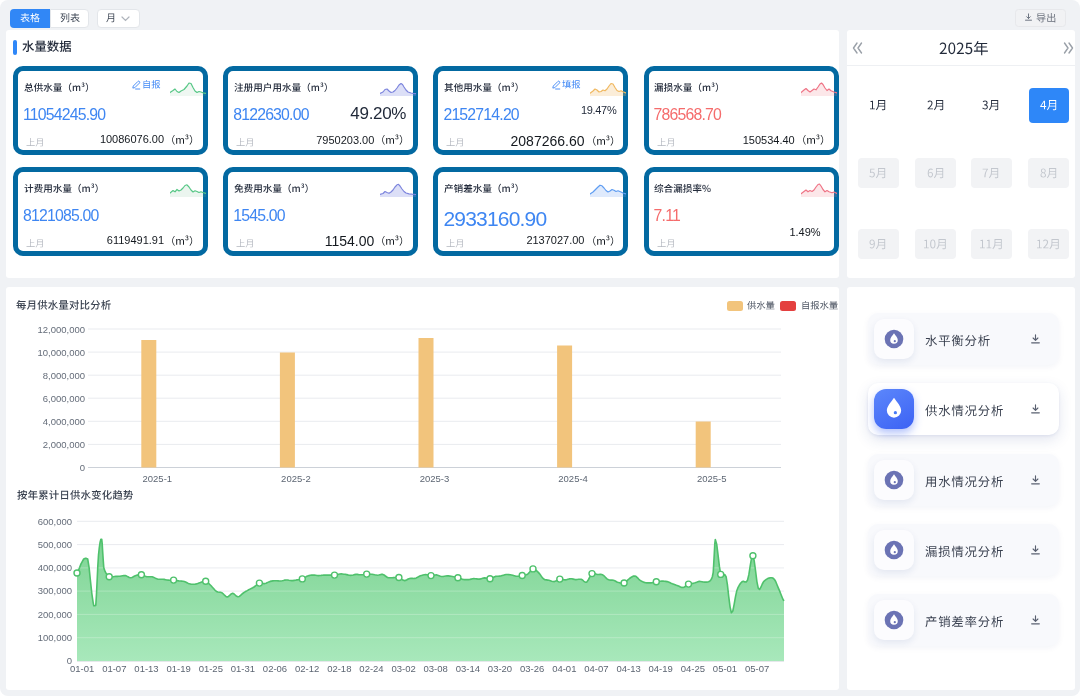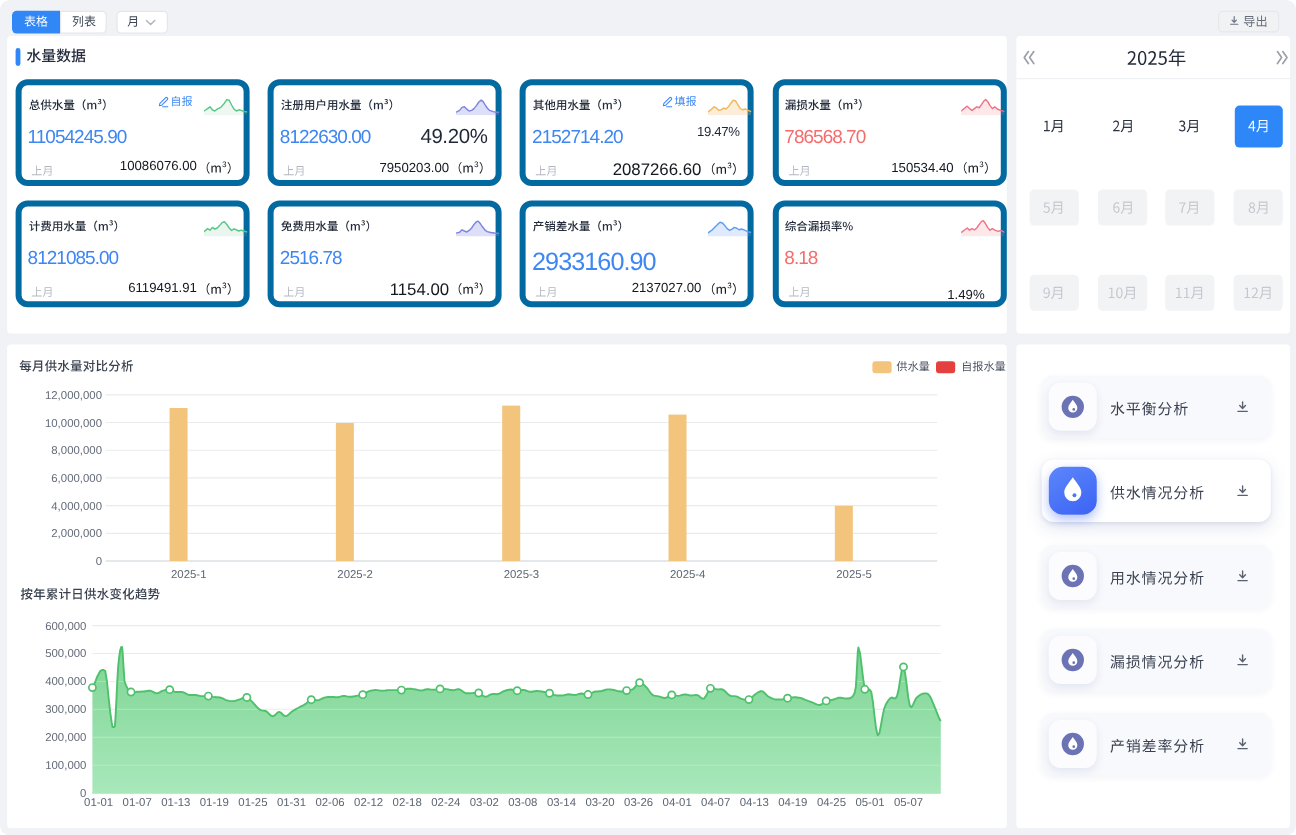--- a/index.html
+++ b/index.html
@@ -205,21 +205,21 @@
       <svg width="80.3" height="13.4" viewBox="0 -10.0 80.3 13.4" style="display:block;overflow:visible">
         <path d="M3.1 -8.1C2.6 -7.2 1.6 -6.0 0.3 -5.1C0.5 -5.0 0.8 -4.7 1.0 -4.5L1.4 -4.8V-2.6H3.9C3.5 -1.5 2.5 -0.6 0.4 -0.0C0.6 0.2 0.9 0.5 1.0 0.7C3.4 0.1 4.4 -1.1 4.9 -2.6H5.2V-0.5C5.2 0.4 5.5 0.6 6.5 0.6C6.7 0.6 7.8 0.6 8.0 0.6C8.9 0.6 9.1 0.3 9.2 -1.1C9.0 -1.2 8.6 -1.3 8.4 -1.5C8.4 -0.4 8.3 -0.2 7.9 -0.2C7.7 -0.2 6.8 -0.2 6.6 -0.2C6.2 -0.2 6.2 -0.2 6.2 -0.5V-2.6H8.5V-5.7H5.7C6.1 -6.1 6.5 -6.6 6.7 -7.1L6.1 -7.5L5.9 -7.4H3.7L4.1 -7.9ZM2.4 -5.7C2.7 -6.0 2.9 -6.3 3.2 -6.7H5.4C5.2 -6.3 4.9 -6.0 4.7 -5.7ZM2.3 -4.9H4.4C4.3 -4.4 4.3 -3.9 4.2 -3.4H2.3ZM5.3 -4.9H7.5V-3.4H5.1C5.2 -3.9 5.3 -4.4 5.3 -4.9Z M14.1 -2.2C13.8 -0.9 13.0 -0.3 10.0 0.0C10.1 0.2 10.3 0.6 10.3 0.8C13.6 0.4 14.6 -0.5 15.0 -2.2ZM14.6 -0.5C15.8 -0.1 17.4 0.4 18.3 0.8L18.8 0.1C17.9 -0.3 16.2 -0.8 15.1 -1.1ZM12.9 -5.7C12.9 -5.5 12.9 -5.3 12.8 -5.1H11.6L11.7 -5.7ZM13.8 -5.7H15.1V-5.1H13.7C13.7 -5.3 13.7 -5.5 13.8 -5.7ZM10.9 -6.3C10.9 -5.7 10.8 -5.0 10.6 -4.5H12.4C12.0 -4.1 11.3 -3.8 10.1 -3.6C10.3 -3.4 10.5 -3.1 10.6 -2.9C10.8 -2.9 11.1 -3.0 11.3 -3.1V-0.6H12.2V-2.5H16.6V-0.7H17.5V-3.3H11.9C12.7 -3.6 13.2 -4.0 13.4 -4.5H15.1V-3.5H16.0V-4.5H17.7C17.7 -4.3 17.6 -4.2 17.6 -4.1C17.5 -4.1 17.5 -4.1 17.4 -4.1C17.3 -4.1 17.0 -4.1 16.8 -4.1C16.8 -3.9 16.9 -3.7 16.9 -3.5C17.3 -3.5 17.6 -3.5 17.8 -3.5C18.0 -3.5 18.2 -3.6 18.3 -3.7C18.5 -3.9 18.5 -4.2 18.6 -4.8C18.6 -5.0 18.6 -5.1 18.6 -5.1H16.0V-5.7H18.0V-7.5H16.0V-8.1H15.1V-7.5H13.8V-8.1H12.9V-7.5H10.6V-6.9H12.9V-6.3ZM13.8 -6.9H15.1V-6.3H13.8ZM16.0 -6.9H17.2V-6.3H16.0Z M20.6 -7.4V-4.0C20.6 -2.6 20.5 -0.9 19.5 0.3C19.7 0.4 20.0 0.7 20.2 0.9C20.9 0.1 21.2 -1.0 21.4 -2.1H23.6V0.7H24.5V-2.1H26.9V-0.3C26.9 -0.2 26.8 -0.1 26.6 -0.1C26.4 -0.1 25.8 -0.1 25.2 -0.1C25.3 0.1 25.4 0.5 25.5 0.7C26.4 0.8 26.9 0.7 27.3 0.6C27.6 0.5 27.8 0.2 27.8 -0.3V-7.4ZM21.5 -6.6H23.6V-5.2H21.5ZM26.9 -6.6V-5.2H24.5V-6.6ZM21.5 -4.4H23.6V-2.9H21.5C21.5 -3.3 21.5 -3.6 21.5 -4.0ZM26.9 -4.4V-2.9H24.5V-4.4Z M29.4 -5.7V-4.8H31.6C31.2 -3.0 30.3 -1.6 29.1 -0.8C29.3 -0.7 29.7 -0.3 29.8 -0.1C31.2 -1.1 32.3 -2.9 32.7 -5.5L32.1 -5.7L32.0 -5.7ZM36.6 -6.3C36.1 -5.7 35.4 -4.9 34.8 -4.3C34.5 -4.8 34.3 -5.3 34.1 -5.8V-8.1H33.1V-0.4C33.1 -0.2 33.1 -0.2 32.9 -0.2C32.8 -0.2 32.3 -0.2 31.7 -0.2C31.9 0.1 32.0 0.5 32.1 0.8C32.8 0.8 33.3 0.8 33.7 0.6C34.0 0.5 34.1 0.2 34.1 -0.4V-3.9C34.9 -2.3 36.1 -0.9 37.5 -0.1C37.7 -0.4 38.0 -0.8 38.2 -1.0C37.0 -1.5 36.0 -2.5 35.2 -3.6C35.9 -4.2 36.7 -5.0 37.4 -5.8Z M41.0 -6.4H45.4V-5.9H41.0ZM41.0 -7.3H45.4V-6.9H41.0ZM40.1 -7.8V-5.5H46.3V-7.8ZM38.9 -5.1V-4.4H47.5V-5.1ZM40.8 -2.6H42.7V-2.1H40.8ZM43.6 -2.6H45.7V-2.1H43.6ZM40.8 -3.5H42.7V-3.1H40.8ZM43.6 -3.5H45.7V-3.1H43.6ZM38.8 -0.1V0.6H47.6V-0.1H43.6V-0.6H46.8V-1.2H43.6V-1.6H46.6V-4.1H39.9V-1.6H42.7V-1.2H39.7V-0.6H42.7V-0.1Z M54.5 -3.6C54.5 -1.7 55.3 -0.2 56.4 0.9L57.2 0.6C56.1 -0.5 55.4 -1.9 55.4 -3.6C55.4 -5.4 56.1 -6.8 57.2 -7.9L56.4 -8.2C55.3 -7.1 54.5 -5.6 54.5 -3.6Z M58.4 0.0H59.5V-3.7C60.0 -4.2 60.4 -4.5 60.7 -4.5C61.3 -4.5 61.6 -4.1 61.6 -3.2V0.0H62.7V-3.7C63.1 -4.2 63.5 -4.5 63.9 -4.5C64.5 -4.5 64.8 -4.1 64.8 -3.2V0.0H65.9V-3.3C65.9 -4.7 65.4 -5.4 64.3 -5.4C63.6 -5.4 63.1 -5.0 62.5 -4.4C62.3 -5.0 61.9 -5.4 61.1 -5.4C60.4 -5.4 59.9 -5.0 59.5 -4.5H59.4L59.3 -5.3H58.4Z M68.6 -4.1C69.5 -4.1 70.2 -4.6 70.2 -5.3C70.2 -5.9 69.8 -6.2 69.3 -6.4C69.7 -6.6 70.0 -6.9 70.0 -7.4C70.0 -8.1 69.4 -8.5 68.6 -8.5C68.0 -8.5 67.6 -8.3 67.2 -7.8L67.7 -7.4C67.9 -7.7 68.2 -7.9 68.5 -7.9C68.9 -7.9 69.2 -7.7 69.2 -7.3C69.2 -6.9 68.8 -6.6 68.1 -6.6V-6.1C68.9 -6.1 69.3 -5.9 69.3 -5.4C69.3 -5.0 69.0 -4.7 68.6 -4.7C68.1 -4.7 67.8 -4.9 67.5 -5.3L67.0 -4.9C67.3 -4.4 67.9 -4.1 68.6 -4.1Z M73.7 -3.6C73.7 -5.6 72.9 -7.1 71.8 -8.2L71.1 -7.9C72.1 -6.8 72.9 -5.4 72.9 -3.6C72.9 -1.9 72.1 -0.5 71.1 0.6L71.8 0.9C72.9 -0.2 73.7 -1.7 73.7 -3.6Z" fill="#252d3d"></path>
       </svg>
     </div>
     <div class="abs" style="left:152px;top:10px">
       <svg width="36" height="15" viewBox="0 0 36 15" style="display:block">
         <polygon points="0.0,15 0.0,12.3 3.0,11.5 5.0,9.5 7.0,10.5 9.0,11.3 11.0,10.0 13.0,8.0 15.0,5.0 17.0,2.8 18.5,2.3 20.0,4.0 22.0,7.0 24.0,9.5 26.0,11.0 29.0,11.8 32.0,12.2 36.0,12.5 36.0,15" fill="rgba(130,140,225,0.28)"></polygon>
         <polyline points="0.0,12.3 3.0,11.5 5.0,9.5 7.0,10.5 9.0,11.3 11.0,10.0 13.0,8.0 15.0,5.0 17.0,2.8 18.5,2.3 20.0,4.0 22.0,7.0 24.0,9.5 26.0,11.0 29.0,11.8 32.0,12.2 36.0,12.5" fill="none" stroke="#7d85dd" stroke-width="1.2" stroke-linejoin="round" stroke-linecap="round"></polyline>
       </svg>
     </div>
-    <div class="abs num" style="left:5px;top:35px;font-size:15.8px;letter-spacing:-0.8px;color:#3e86f2">2516.78</div>
+    <div class="abs num" style="left:5px;top:35px;font-size:15.8px;letter-spacing:-0.8px;color:#3e86f2">1545.00</div>
     <div class="abs" style="left:8px;top:65px">
       <svg width="18.6" height="13.0" viewBox="0 -9.7 18.6 13.0" style="display:block;overflow:visible">
         <path d="M4.0 -7.7V-0.4H0.5V0.3H8.8V-0.4H4.7V-4.1H8.2V-4.8H4.7V-7.7Z M11.2 -7.3V-4.5C11.2 -3.0 11.1 -1.1 9.6 0.3C9.7 0.3 10.0 0.6 10.1 0.8C11.0 -0.0 11.5 -1.1 11.7 -2.2H16.2V-0.3C16.2 -0.1 16.1 -0.0 15.9 -0.0C15.7 -0.0 14.9 0.0 14.2 -0.0C14.3 0.2 14.4 0.5 14.5 0.7C15.5 0.7 16.1 0.7 16.5 0.6C16.8 0.4 16.9 0.2 16.9 -0.3V-7.3ZM11.9 -6.6H16.2V-5.1H11.9ZM11.9 -4.4H16.2V-2.8H11.8C11.9 -3.4 11.9 -3.9 11.9 -4.4Z" fill="#b3b7bf"></path>
       </svg>
     </div>
     <div class="abs" style="right:3.5px;top:61.5px;display:flex;align-items:center">
       <span class="num" style="font-size:14px;color:#14191f">1154.00</span>
       <span style="margin-left:1px;margin-top:0.5px">
         <svg width="34.4" height="14.4" viewBox="0 -10.7 34.4 14.4" style="display:block;overflow:visible">
           <path d="M7.2 -3.9C7.2 -1.9 8.0 -0.3 9.2 1.0L9.8 0.7C8.6 -0.6 7.9 -2.1 7.9 -3.9C7.9 -5.7 8.6 -7.3 9.8 -8.5L9.2 -8.8C8.0 -7.6 7.2 -5.9 7.2 -3.9Z M11.2 0.0H12.2V-4.1C12.7 -4.6 13.2 -4.9 13.6 -4.9C14.3 -4.9 14.6 -4.5 14.6 -3.4V0.0H15.6V-4.1C16.1 -4.6 16.6 -4.9 17.0 -4.9C17.7 -4.9 18.0 -4.5 18.0 -3.4V0.0H19.0V-3.5C19.0 -5.0 18.4 -5.7 17.3 -5.7C16.6 -5.7 16.0 -5.3 15.4 -4.7C15.2 -5.3 14.7 -5.7 13.9 -5.7C13.2 -5.7 12.6 -5.3 12.1 -4.8H12.1L12.0 -5.6H11.2Z M21.9 -4.4C22.8 -4.4 23.5 -4.9 23.5 -5.8C23.5 -6.3 23.1 -6.7 22.5 -6.9C23.0 -7.1 23.3 -7.4 23.3 -8.0C23.3 -8.7 22.7 -9.2 21.9 -9.2C21.3 -9.2 20.8 -8.9 20.4 -8.4L20.9 -8.0C21.1 -8.4 21.5 -8.6 21.8 -8.6C22.3 -8.6 22.6 -8.3 22.6 -7.9C22.6 -7.4 22.1 -7.1 21.4 -7.1V-6.6C22.3 -6.6 22.8 -6.3 22.8 -5.8C22.8 -5.3 22.4 -5.0 21.9 -5.0C21.4 -5.0 21.0 -5.2 20.7 -5.7L20.2 -5.3C20.6 -4.8 21.2 -4.4 21.9 -4.4Z M27.2 -3.9C27.2 -5.9 26.4 -7.6 25.2 -8.8L24.5 -8.5C25.7 -7.3 26.5 -5.7 26.5 -3.9C26.5 -2.1 25.7 -0.6 24.5 0.7L25.2 1.0C26.4 -0.3 27.2 -1.9 27.2 -3.9Z" fill="#14191f"></path>
@@ -259,27 +259,27 @@
       <svg width="57.0" height="13.4" viewBox="0 -10.0 57.0 13.4" style="display:block;overflow:visible">
         <path d="M4.7 -5.2V-4.4H8.2V-5.2ZM7.4 -1.8C7.8 -1.2 8.3 -0.3 8.5 0.2L9.4 -0.2C9.1 -0.7 8.6 -1.5 8.2 -2.1ZM3.7 -3.5V-2.7H6.1V-0.2C6.1 -0.1 6.0 -0.0 5.9 -0.0C5.8 -0.0 5.4 -0.0 5.0 -0.0C5.1 0.2 5.2 0.5 5.3 0.8C5.9 0.8 6.3 0.8 6.6 0.6C6.9 0.5 6.9 0.3 6.9 -0.1V-2.7H9.1V-3.5ZM5.7 -7.9C5.9 -7.7 6.0 -7.3 6.2 -7.0H3.8V-5.2H4.7V-6.2H8.2V-5.2H9.1V-7.0H7.2C7.0 -7.3 6.8 -7.8 6.6 -8.2ZM0.4 -0.6 0.5 0.3 3.5 -0.5 3.3 -0.2C3.5 -0.1 3.8 0.1 4.0 0.3C4.5 -0.3 5.1 -1.1 5.5 -1.9L4.7 -2.1C4.4 -1.6 4.0 -1.0 3.6 -0.6L3.5 -1.3C2.3 -1.0 1.2 -0.7 0.4 -0.6ZM0.6 -4.0C0.7 -4.1 1.0 -4.1 2.0 -4.3C1.6 -3.7 1.3 -3.3 1.1 -3.1C0.8 -2.7 0.6 -2.5 0.4 -2.5C0.5 -2.2 0.6 -1.9 0.7 -1.7C0.9 -1.8 1.2 -1.9 3.4 -2.4C3.4 -2.6 3.4 -2.9 3.5 -3.1L1.8 -2.8C2.5 -3.7 3.2 -4.6 3.8 -5.6L3.1 -6.1C2.9 -5.7 2.7 -5.4 2.5 -5.0L1.4 -4.9C1.9 -5.8 2.5 -6.8 2.9 -7.7L2.1 -8.1C1.7 -7.0 1.1 -5.7 0.8 -5.4C0.6 -5.1 0.5 -4.9 0.3 -4.8C0.4 -4.6 0.5 -4.2 0.6 -4.0Z M14.5 -8.1C13.5 -6.6 11.7 -5.4 9.9 -4.7C10.2 -4.5 10.4 -4.1 10.6 -3.9C11.1 -4.1 11.5 -4.3 12.0 -4.6V-4.1H16.8V-4.8C17.3 -4.5 17.8 -4.2 18.3 -4.0C18.5 -4.3 18.7 -4.6 19.0 -4.8C17.5 -5.4 16.2 -6.1 15.0 -7.3L15.3 -7.7ZM12.5 -5.0C13.2 -5.5 13.9 -6.0 14.5 -6.6C15.1 -6.0 15.8 -5.4 16.5 -5.0ZM11.4 -3.1V0.8H12.4V0.3H16.6V0.7H17.5V-3.1ZM12.4 -0.5V-2.3H16.6V-0.5Z M19.9 -7.4C20.4 -7.1 21.1 -6.6 21.5 -6.3L22.0 -7.1C21.6 -7.3 20.9 -7.8 20.4 -8.0ZM19.5 -4.8C20.1 -4.5 20.8 -4.0 21.2 -3.8L21.7 -4.5C21.3 -4.8 20.6 -5.2 20.1 -5.4ZM23.9 -2.1C24.2 -1.9 24.6 -1.6 24.8 -1.4L25.2 -1.9C25.0 -2.1 24.6 -2.4 24.3 -2.5ZM23.9 -0.8C24.2 -0.6 24.5 -0.3 24.7 -0.1L25.1 -0.5C24.9 -0.7 24.5 -1.0 24.2 -1.2ZM26.0 -2.2C26.4 -1.9 26.7 -1.6 26.9 -1.4L27.3 -1.9C27.1 -2.1 26.7 -2.4 26.4 -2.6ZM26.0 -0.9C26.3 -0.7 26.7 -0.4 26.9 -0.2L27.2 -0.6C27.0 -0.8 26.6 -1.1 26.4 -1.3ZM19.6 0.2 20.4 0.7C20.9 -0.2 21.3 -1.4 21.7 -2.4L20.9 -2.9C20.5 -1.8 20.0 -0.5 19.6 0.2ZM22.3 -7.8V-5.0C22.3 -3.4 22.2 -1.2 21.2 0.3C21.4 0.4 21.8 0.6 21.9 0.8C22.7 -0.4 23.0 -2.0 23.0 -3.5V0.8H23.8V-2.8H25.2V0.7H26.0V-2.8H27.4V0.1C27.4 0.2 27.4 0.2 27.3 0.2C27.2 0.2 26.9 0.2 26.5 0.2C26.6 0.4 26.7 0.6 26.8 0.8C27.3 0.8 27.7 0.8 27.9 0.7C28.1 0.6 28.2 0.4 28.2 0.1V-3.5H26.0V-4.2H28.3V-4.9H23.1V-5.0V-5.5H28.0V-7.8ZM23.0 -3.5 23.1 -4.2H25.2V-3.5ZM23.1 -7.0H27.2V-6.2H23.1Z M33.8 -7.1H36.2V-6.0H33.8ZM32.9 -7.7V-5.3H37.2V-7.7ZM34.6 -3.3V-2.4C34.6 -1.7 34.4 -0.7 31.8 0.0C32.0 0.2 32.2 0.5 32.3 0.8C35.1 -0.1 35.5 -1.3 35.5 -2.4V-3.3ZM35.4 -0.6C36.1 -0.2 37.1 0.5 37.6 0.9L38.1 0.2C37.6 -0.2 36.6 -0.8 35.9 -1.2ZM32.7 -4.7V-1.2H33.5V-4.0H36.6V-1.2H37.5V-4.7ZM30.3 -8.1V-6.2H29.2V-5.4H30.3V-3.3C29.8 -3.1 29.4 -3.0 29.1 -2.9L29.2 -2.1L30.3 -2.4V-0.3C30.3 -0.2 30.3 -0.1 30.1 -0.1C30.0 -0.1 29.6 -0.1 29.3 -0.2C29.4 0.1 29.5 0.5 29.5 0.8C30.2 0.8 30.6 0.7 30.8 0.6C31.1 0.4 31.2 0.2 31.2 -0.3V-2.7L32.4 -3.0L32.2 -3.8L31.2 -3.5V-5.4H32.3V-6.2H31.2V-8.1Z M46.3 -6.2C46.0 -5.8 45.4 -5.3 45.0 -5.0L45.7 -4.5C46.1 -4.8 46.6 -5.3 47.1 -5.7ZM38.9 -3.3 39.3 -2.6C39.9 -2.9 40.7 -3.3 41.4 -3.7L41.3 -4.3C40.4 -3.9 39.5 -3.5 38.9 -3.3ZM39.1 -5.6C39.7 -5.3 40.3 -4.9 40.6 -4.5L41.2 -5.1C40.9 -5.4 40.3 -5.8 39.8 -6.1ZM44.9 -3.8C45.5 -3.5 46.3 -2.9 46.7 -2.5L47.4 -3.1C47.0 -3.4 46.1 -4.0 45.5 -4.3ZM38.9 -2.0V-1.1H42.7V0.8H43.7V-1.1H47.5V-2.0H43.7V-2.7H42.7V-2.0ZM42.5 -7.9C42.6 -7.7 42.7 -7.5 42.9 -7.3H39.1V-6.5H42.5C42.2 -6.0 42.0 -5.7 41.9 -5.6C41.7 -5.4 41.6 -5.3 41.4 -5.3C41.5 -5.1 41.6 -4.7 41.7 -4.6C41.8 -4.6 42.0 -4.7 43.0 -4.7C42.6 -4.3 42.2 -4.0 42.0 -3.9C41.7 -3.6 41.5 -3.4 41.2 -3.4C41.3 -3.2 41.4 -2.8 41.5 -2.6C41.7 -2.7 42.1 -2.8 44.5 -3.0C44.6 -2.8 44.7 -2.7 44.7 -2.5L45.4 -2.8C45.2 -3.3 44.8 -4.0 44.4 -4.5L43.7 -4.2C43.8 -4.1 44.0 -3.9 44.1 -3.7L42.7 -3.6C43.5 -4.2 44.3 -5.0 45.0 -5.9L44.3 -6.3C44.1 -6.0 43.9 -5.7 43.7 -5.5L42.6 -5.4C42.9 -5.7 43.2 -6.1 43.4 -6.5H47.4V-7.3H43.9C43.8 -7.6 43.6 -7.9 43.4 -8.2Z M50.0 -2.7C51.0 -2.7 51.7 -3.6 51.7 -5.0C51.7 -6.4 51.0 -7.2 50.0 -7.2C49.0 -7.2 48.3 -6.4 48.3 -5.0C48.3 -3.6 49.0 -2.7 50.0 -2.7ZM50.0 -3.4C49.5 -3.4 49.2 -3.9 49.2 -5.0C49.2 -6.1 49.5 -6.5 50.0 -6.5C50.5 -6.5 50.8 -6.1 50.8 -5.0C50.8 -3.9 50.5 -3.4 50.0 -3.4ZM50.2 0.1H50.9L54.8 -7.2H54.1ZM55.0 0.1C56.0 0.1 56.7 -0.7 56.7 -2.1C56.7 -3.5 56.0 -4.3 55.0 -4.3C54.0 -4.3 53.4 -3.5 53.4 -2.1C53.4 -0.7 54.0 0.1 55.0 0.1ZM55.0 -0.5C54.5 -0.5 54.2 -1.0 54.2 -2.1C54.2 -3.2 54.5 -3.7 55.0 -3.7C55.5 -3.7 55.9 -3.2 55.9 -2.1C55.9 -1.0 55.5 -0.5 55.0 -0.5Z" fill="#252d3d"></path>
       </svg>
     </div>
     <div class="abs" style="left:152px;top:10px">
       <svg width="36" height="15" viewBox="0 0 36 15" style="display:block">
         <polygon points="0.0,15 0.0,11.8 3.0,9.5 5.0,8.0 7.0,9.8 9.0,8.5 11.0,9.5 13.0,8.0 15.0,5.0 17.0,2.5 18.5,2.0 20.0,4.0 22.0,7.5 24.0,9.8 26.0,8.5 28.0,9.8 31.0,10.8 33.0,10.0 36.0,11.5 36.0,15" fill="rgba(238,120,135,0.18)"></polygon>
         <polyline points="0.0,11.8 3.0,9.5 5.0,8.0 7.0,9.8 9.0,8.5 11.0,9.5 13.0,8.0 15.0,5.0 17.0,2.5 18.5,2.0 20.0,4.0 22.0,7.5 24.0,9.8 26.0,8.5 28.0,9.8 31.0,10.8 33.0,10.0 36.0,11.5" fill="none" stroke="#ef7486" stroke-width="1.2" stroke-linejoin="round" stroke-linecap="round"></polyline>
       </svg>
     </div>
-    <div class="abs num" style="left:5px;top:35px;font-size:15.8px;letter-spacing:-0.8px;color:#f56c6c">8.18</div>
-    <div class="abs" style="left:8px;top:65px">
-      <svg width="18.6" height="13.0" viewBox="0 -9.7 18.6 13.0" style="display:block;overflow:visible">
-        <path d="M4.0 -7.7V-0.4H0.5V0.3H8.8V-0.4H4.7V-4.1H8.2V-4.8H4.7V-7.7Z M11.2 -7.3V-4.5C11.2 -3.0 11.1 -1.1 9.6 0.3C9.7 0.3 10.0 0.6 10.1 0.8C11.0 -0.0 11.5 -1.1 11.7 -2.2H16.2V-0.3C16.2 -0.1 16.1 -0.0 15.9 -0.0C15.7 -0.0 14.9 0.0 14.2 -0.0C14.3 0.2 14.4 0.5 14.5 0.7C15.5 0.7 16.1 0.7 16.5 0.6C16.8 0.4 16.9 0.2 16.9 -0.3V-7.3ZM11.9 -6.6H16.2V-5.1H11.9ZM11.9 -4.4H16.2V-2.8H11.8C11.9 -3.4 11.9 -3.9 11.9 -4.4Z" fill="#b3b7bf"></path>
-      </svg>
-    </div>
-    <div class="abs num" style="right:13px;top:68px;font-size:11px;color:#14191f">1.49%</div>
+    <div class="abs num" style="left:5px;top:35px;font-size:15.8px;letter-spacing:-0.8px;color:#f56c6c">7.11</div>
+    <div class="abs" style="left:8px;top:65px">
+      <svg width="18.6" height="13.0" viewBox="0 -9.7 18.6 13.0" style="display:block;overflow:visible">
+        <path d="M4.0 -7.7V-0.4H0.5V0.3H8.8V-0.4H4.7V-4.1H8.2V-4.8H4.7V-7.7Z M11.2 -7.3V-4.5C11.2 -3.0 11.1 -1.1 9.6 0.3C9.7 0.3 10.0 0.6 10.1 0.8C11.0 -0.0 11.5 -1.1 11.7 -2.2H16.2V-0.3C16.2 -0.1 16.1 -0.0 15.9 -0.0C15.7 -0.0 14.9 0.0 14.2 -0.0C14.3 0.2 14.4 0.5 14.5 0.7C15.5 0.7 16.1 0.7 16.5 0.6C16.8 0.4 16.9 0.2 16.9 -0.3V-7.3ZM11.9 -6.6H16.2V-5.1H11.9ZM11.9 -4.4H16.2V-2.8H11.8C11.9 -3.4 11.9 -3.9 11.9 -4.4Z" fill="#b3b7bf"></path>
+      </svg>
+    </div>
+    <div class="abs num" style="right:13px;top:54px;font-size:11px;color:#14191f">1.49%</div>
   </div>
 <div class="abs" style="left:851px;top:39px"><svg width="12" height="18" viewBox="0 0 12 18">
       <path d="M6 4L2.5 9L6 14M10.5 4L7 9L10.5 14" stroke="#9aa0a8" stroke-width="1.4" fill="none" stroke-linecap="round" stroke-linejoin="round"></path>
     </svg></div>
 <div class="abs" style="left:1063px;top:39px"><svg width="12" height="18" viewBox="0 0 12 18">
       <path d="M1.5 4L5 9L1.5 14M6 4L9.5 9L6 14" stroke="#9aa0a8" stroke-width="1.4" fill="none" stroke-linecap="round" stroke-linejoin="round"></path>
     </svg></div>
 <div class="abs" style="left:850px;top:38px;width:228px;display:flex;justify-content:center">
     <svg width="49.6" height="21.6" viewBox="0 -16.0 49.6 21.6" style="display:block;overflow:visible">
       <path d="M0.7 0.0H7.8V-1.2H4.7C4.1 -1.2 3.4 -1.2 2.8 -1.1C5.5 -3.6 7.2 -5.9 7.2 -8.2C7.2 -10.2 6.0 -11.5 3.9 -11.5C2.5 -11.5 1.5 -10.8 0.6 -9.8L1.4 -9.0C2.1 -9.8 2.8 -10.3 3.8 -10.3C5.2 -10.3 5.9 -9.4 5.9 -8.1C5.9 -6.2 4.2 -3.9 0.7 -0.8Z M12.8 0.2C15.0 0.2 16.3 -1.7 16.3 -5.7C16.3 -9.6 15.0 -11.5 12.8 -11.5C10.7 -11.5 9.3 -9.6 9.3 -5.7C9.3 -1.7 10.7 0.2 12.8 0.2ZM12.8 -0.9C11.6 -0.9 10.7 -2.4 10.7 -5.7C10.7 -9.0 11.6 -10.4 12.8 -10.4C14.1 -10.4 15.0 -9.0 15.0 -5.7C15.0 -2.4 14.1 -0.9 12.8 -0.9Z M17.8 0.0H24.9V-1.2H21.7C21.2 -1.2 20.5 -1.2 19.9 -1.1C22.5 -3.6 24.3 -5.9 24.3 -8.2C24.3 -10.2 23.1 -11.5 21.0 -11.5C19.6 -11.5 18.6 -10.8 17.7 -9.8L18.5 -9.0C19.2 -9.8 19.9 -10.3 20.9 -10.3C22.3 -10.3 22.9 -9.4 22.9 -8.1C22.9 -6.2 21.3 -3.9 17.8 -0.8Z M29.7 0.2C31.6 0.2 33.4 -1.2 33.4 -3.7C33.4 -6.2 31.8 -7.3 30.0 -7.3C29.3 -7.3 28.8 -7.1 28.3 -6.8L28.6 -10.1H32.8V-11.3H27.3L27.0 -6.0L27.7 -5.5C28.4 -6.0 28.8 -6.2 29.6 -6.2C31.0 -6.2 31.9 -5.3 31.9 -3.6C31.9 -2.0 30.9 -1.0 29.5 -1.0C28.2 -1.0 27.4 -1.6 26.8 -2.2L26.1 -1.3C26.8 -0.5 27.9 0.2 29.7 0.2Z M34.9 -3.4V-2.3H42.1V1.2H43.3V-2.3H48.9V-3.4H43.3V-6.5H47.8V-7.6H43.3V-10.0H48.2V-11.1H38.9C39.2 -11.6 39.4 -12.1 39.6 -12.7L38.5 -13.0C37.7 -10.9 36.4 -8.9 35.0 -7.6C35.3 -7.5 35.7 -7.1 36.0 -6.9C36.8 -7.7 37.6 -8.8 38.3 -10.0H42.1V-7.6H37.5V-3.4ZM38.6 -3.4V-6.5H42.1V-3.4Z" fill="#232b3b"></path>

